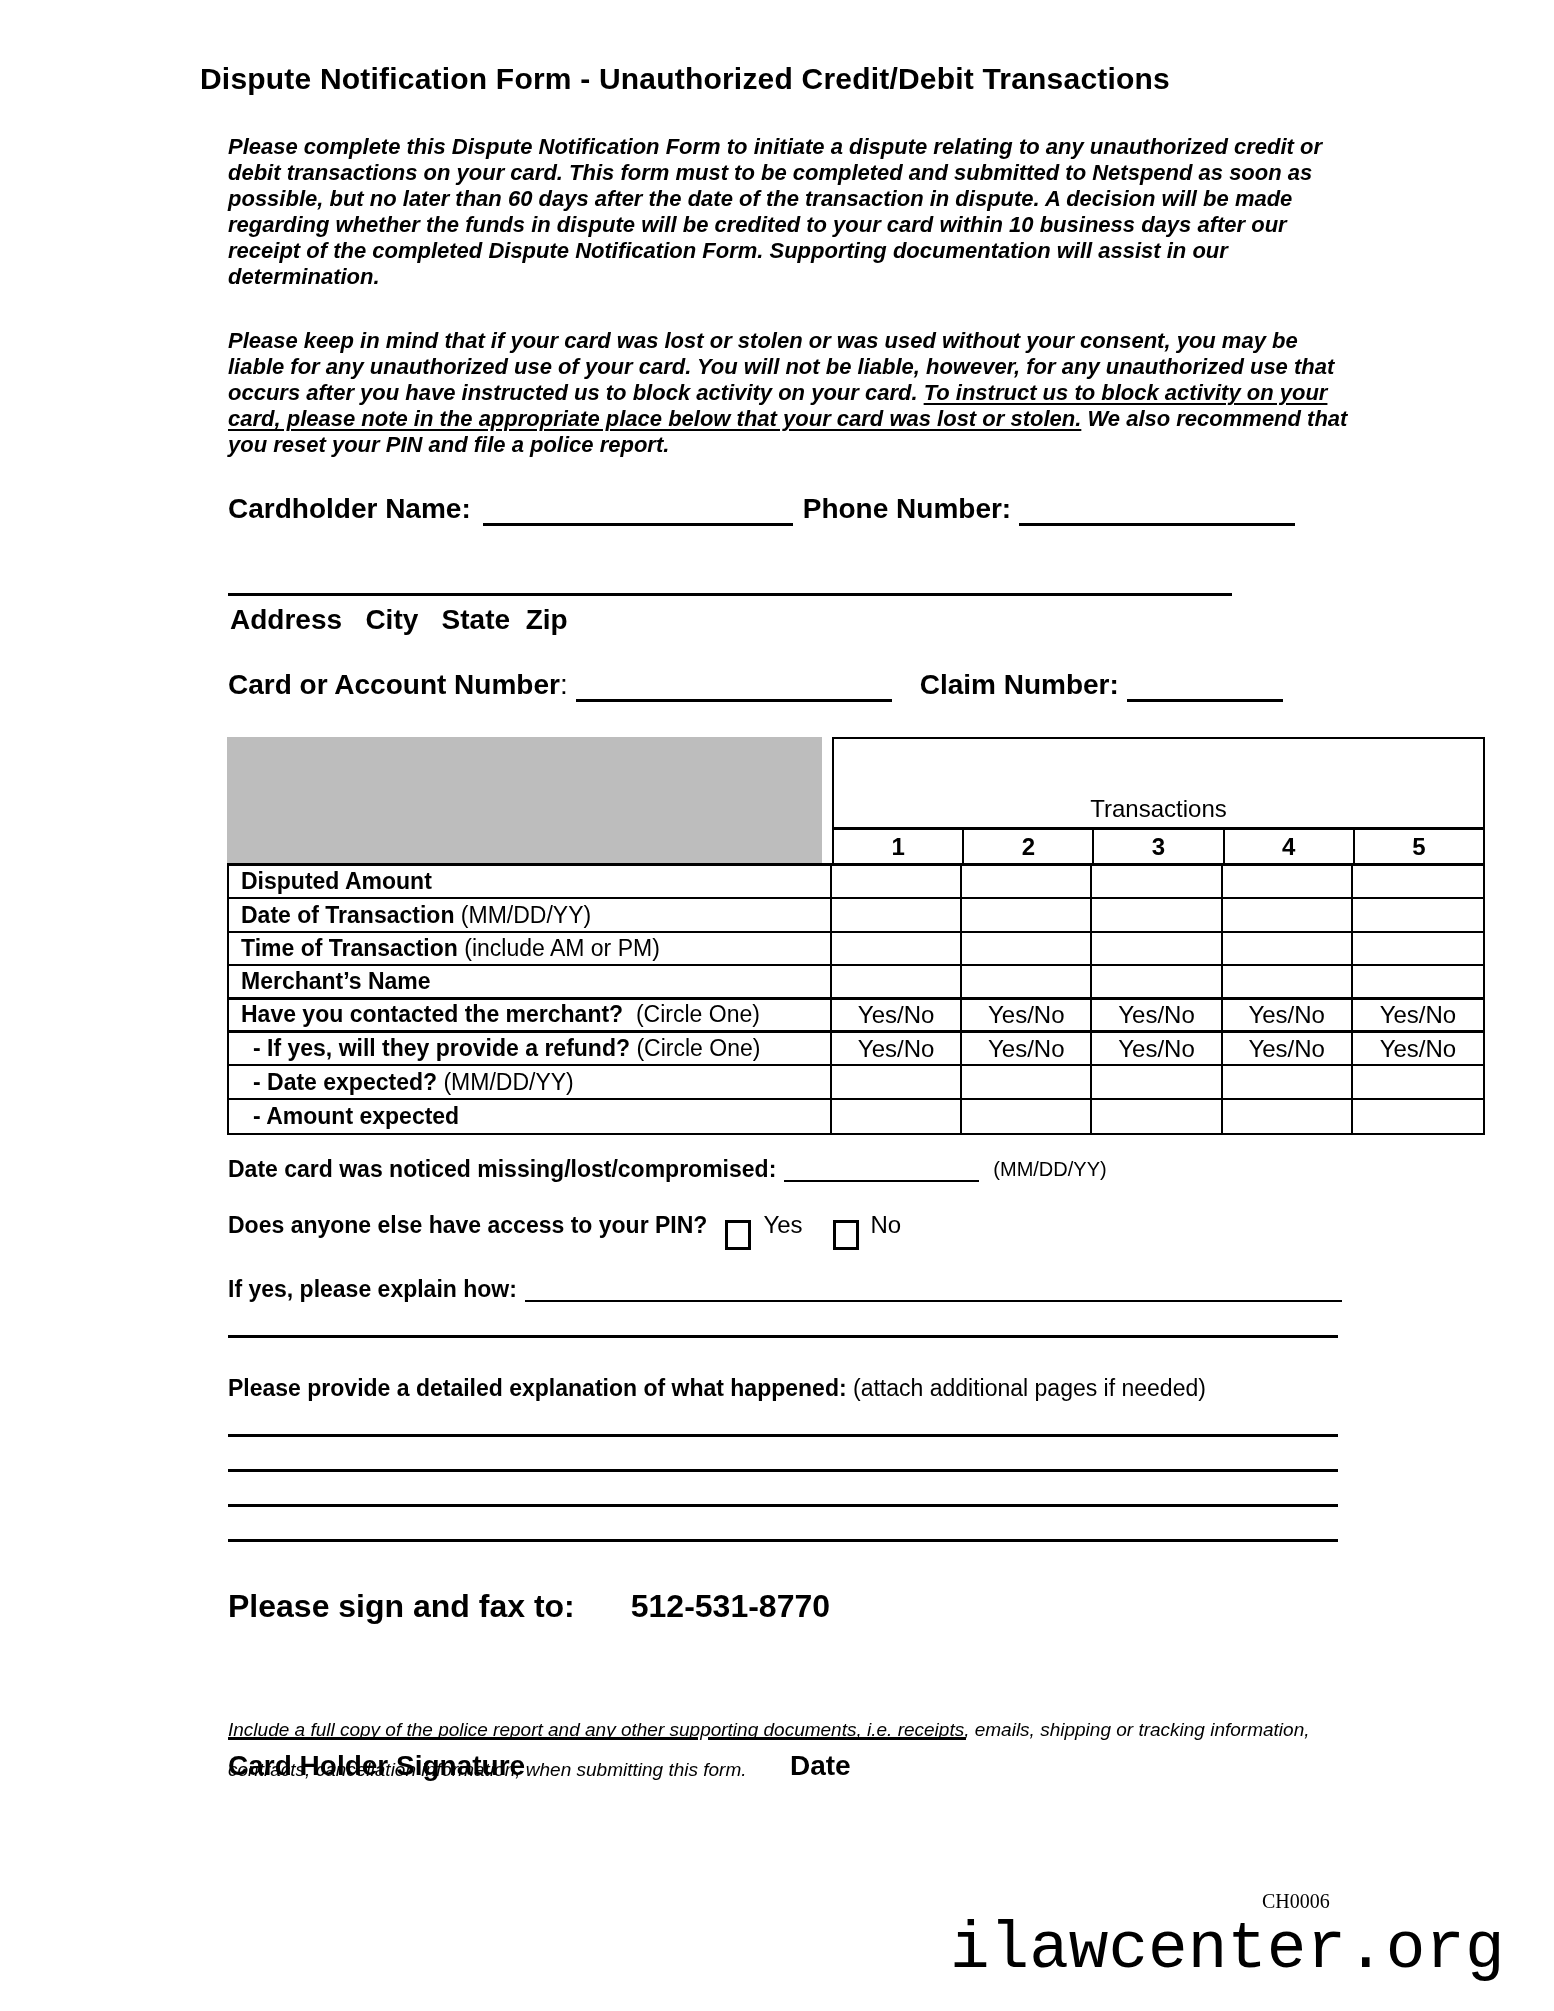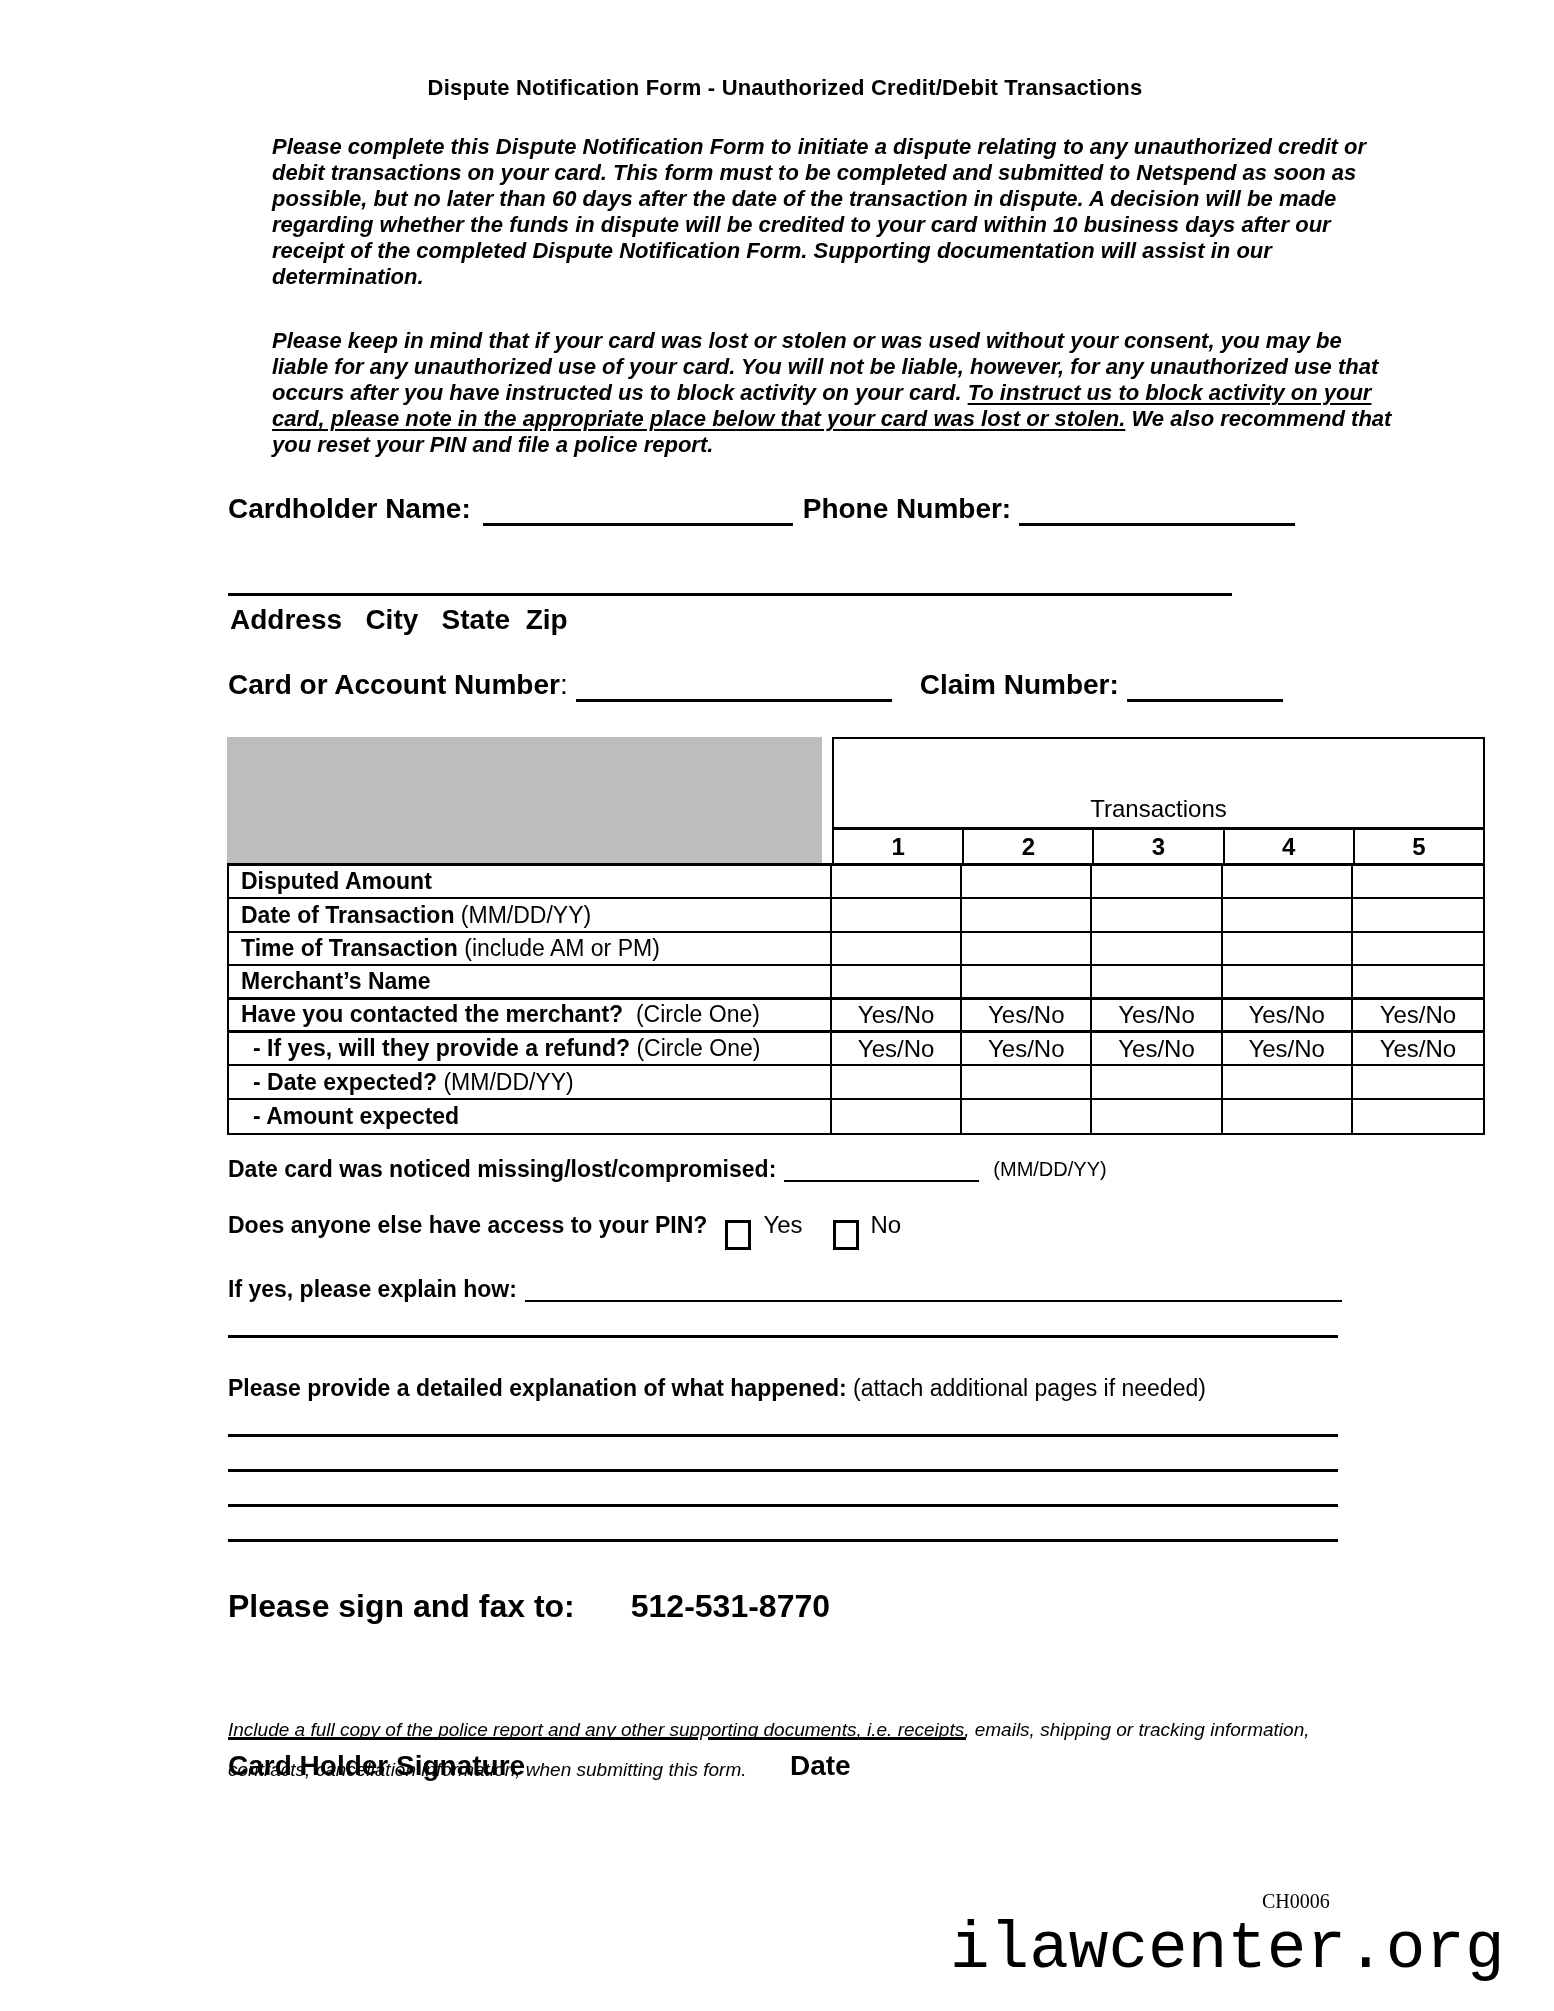--- a/index.html
+++ b/index.html
@@ -4,25 +4,25 @@
 <style>
   * { margin:0; padding:0; box-sizing:border-box; }
   html,body { background:#fff; }
   .page {
     position:relative; width:1554px; height:2011px; background:#ffffff;
     font-family:"Liberation Sans", sans-serif; color:#000;
     overflow:hidden;
   }
   .title {
     position:absolute; left:200px; top:62px; width:1170px;
-    font-size:22px; font-weight:700; text-align:center; letter-spacing:0.2px;margin-top:13px;
+    font-size:30px; font-weight:700; letter-spacing:0.2px;
   }
   .para {
     position:absolute; left:228px; width:1120px;
-    font-size:22px; font-weight:700; font-style:italic; line-height:26px;margin-left:44px;
+    font-size:22px; font-weight:700; font-style:italic; line-height:26px;
   }
   .para.p1 { top:134px; }
   .para.p2 { top:328px; }
   .u-text { text-decoration:underline; text-decoration-thickness:2px; text-underline-offset:3px; }
 
   .fieldrow { position:absolute; left:228px; display:flex; align-items:flex-end; }
   .flabel { font-size:28px; font-weight:700; white-space:pre; line-height:34px; }
   .flabel .thin { font-weight:400; }
   .fill-line { border-bottom:3px solid #000; height:34px; }
 

